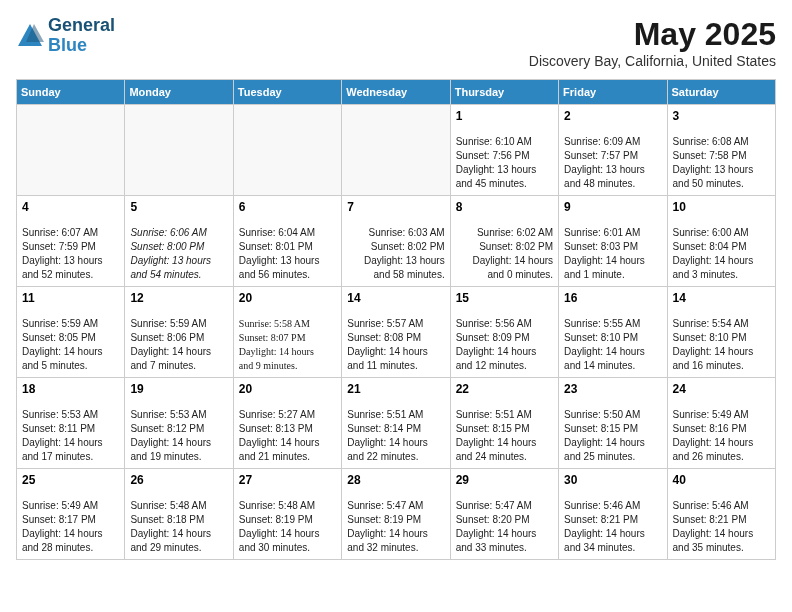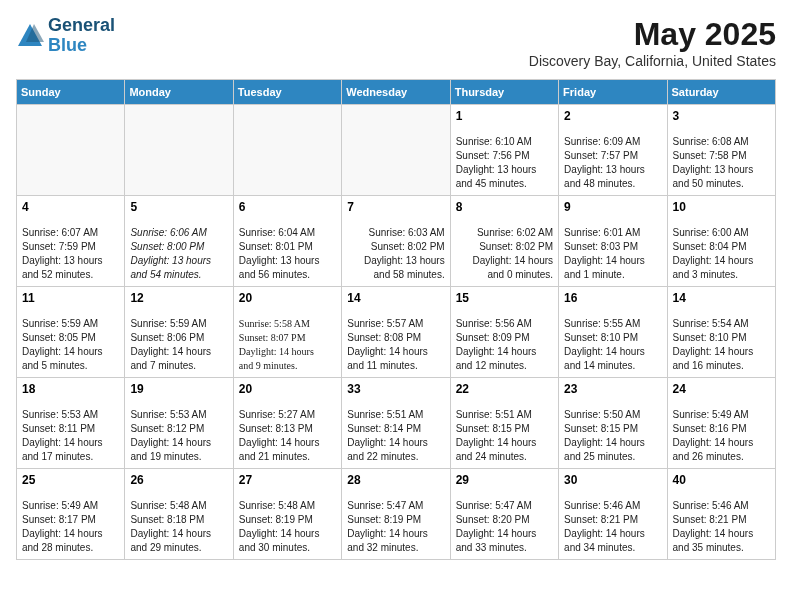--- a/index.html
+++ b/index.html
@@ -262,21 +262,21 @@
 and 19 minutes.</div>
         </td>
         <td>
           <div class="day-number">20</div>
           <div class="day-info" style="white-space: pre-line;">Sunrise: 5:27 AM
 Sunset: 8:13 PM
 Daylight: 14 hours
 and 21 minutes.</div>
         </td>
         <td>
-          <div class="day-number">33</div>
+          <div class="day-number">21</div>
           <div class="day-info" style="white-space: pre-line;">Sunrise: 5:51 AM
 Sunset: 8:14 PM
 Daylight: 14 hours
 and 22 minutes.</div>
         </td>
         <td>
           <div class="day-number">22</div>
           <div class="day-info" style="white-space: pre-line;">Sunrise: 5:51 AM
 Sunset: 8:15 PM
 Daylight: 14 hours

